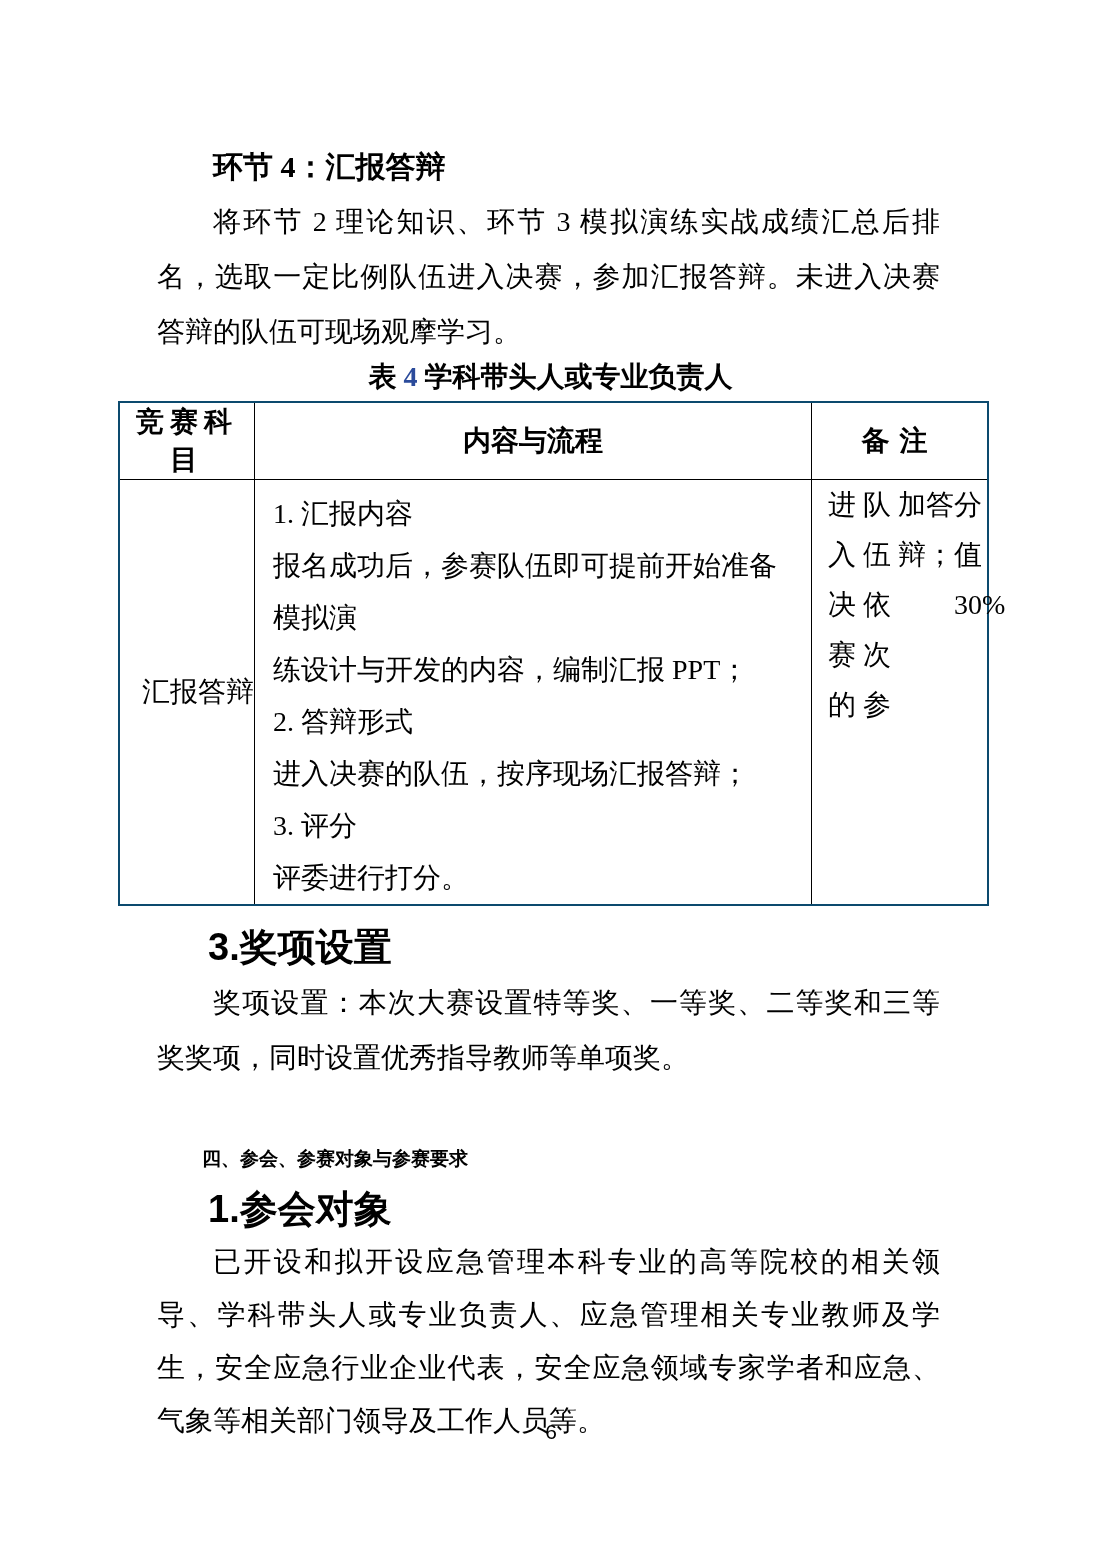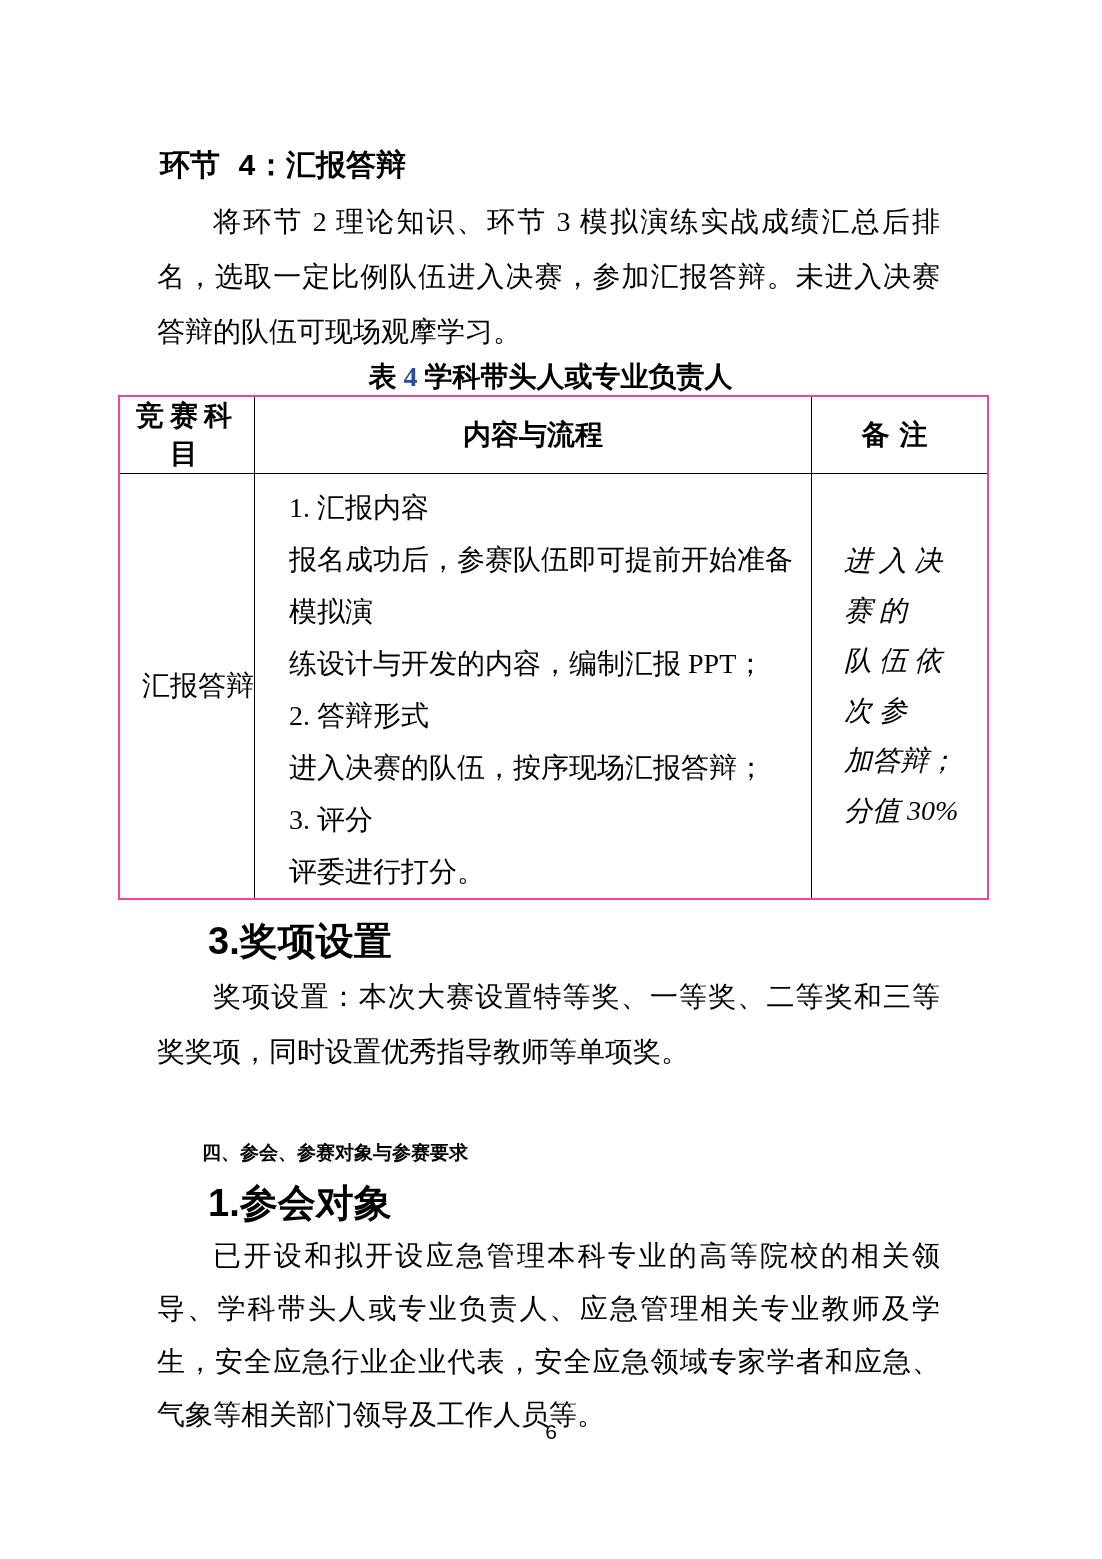--- a/index.html
+++ b/index.html
@@ -14,25 +14,25 @@
     margin: 0 auto;
     background: #ffffff;
     color: #000000;
     font-family: "Liberation Serif", serif;
     box-sizing: border-box;
     padding: 148px 119px 0 118px;
     overflow: hidden;
   }
   
   .h-step {
-    font-family: Liberation Mono, monospace;
+    font-family: Liberation Serif, serif;
     font-weight: bold;
     font-size: 30px;
     line-height: 38px;
-    margin: 0 0 8px 42px;
+    margin: 0 0 8px 95px;
   }
   .h-num {
     font-family: Liberation Sans, sans-serif;
     font-weight: bold;
     font-size: 38px;
     line-height: 40px;
     margin: 21px 0 0 90px;
   }
   .h-num2 {
     margin-top: 12px;
@@ -65,59 +65,58 @@
     font-size: 28px;
     line-height: 36px;
     text-align: center;
     margin: 0;
   }
   
   table.t {
     border-collapse: collapse;
     table-layout: fixed;
     width: 865px;
-    border: 2px solid #ec4899;
+    margin-top: 6px;
+    border: 2px solid #0c4a6e;
   }
   table.t td {
     border: 1.5px solid #000000;
     vertical-align: middle;
     padding: 0;
     font-size: 28px;
   }
   .col-subject { width: 134px; }
   .col-content { width: 556px; }
   .col-remark  { width: 175px; }
   tr.hdr td {
     height: 50px;
     font-weight: bold;
     text-align: center;
   }
   td.hdr-subject { letter-spacing: 6px; }
   td.hdr-remark  { letter-spacing: 10px; }
-  tr.bodyrow td { height: 375px; padding-left: 16px; }
+  tr.bodyrow td { height: 375px; }
   td.cell-subject {
     text-align: right;
   }
   td.cell-content {
     vertical-align: top;
   }
   .content-lines {
     white-space: pre-line;
     line-height: 52px;
     padding: 8px 10px 0 18px;
     text-align: left;
   }
   td.cell-remark .remark-box {
     display: flex;
-    flex-direction: column;
-    justify-content: center;
+    justify-content: flex-start;
     height: 100%;
     padding: 0 8px 0 16px;
     box-sizing: border-box;
-    font-style: italic;
   }
   .remark-line {
     line-height: 50px;
   }
   .remark-just {
     letter-spacing: 7px;
   }
   
   .cap-num { font-weight: bold; }
   

